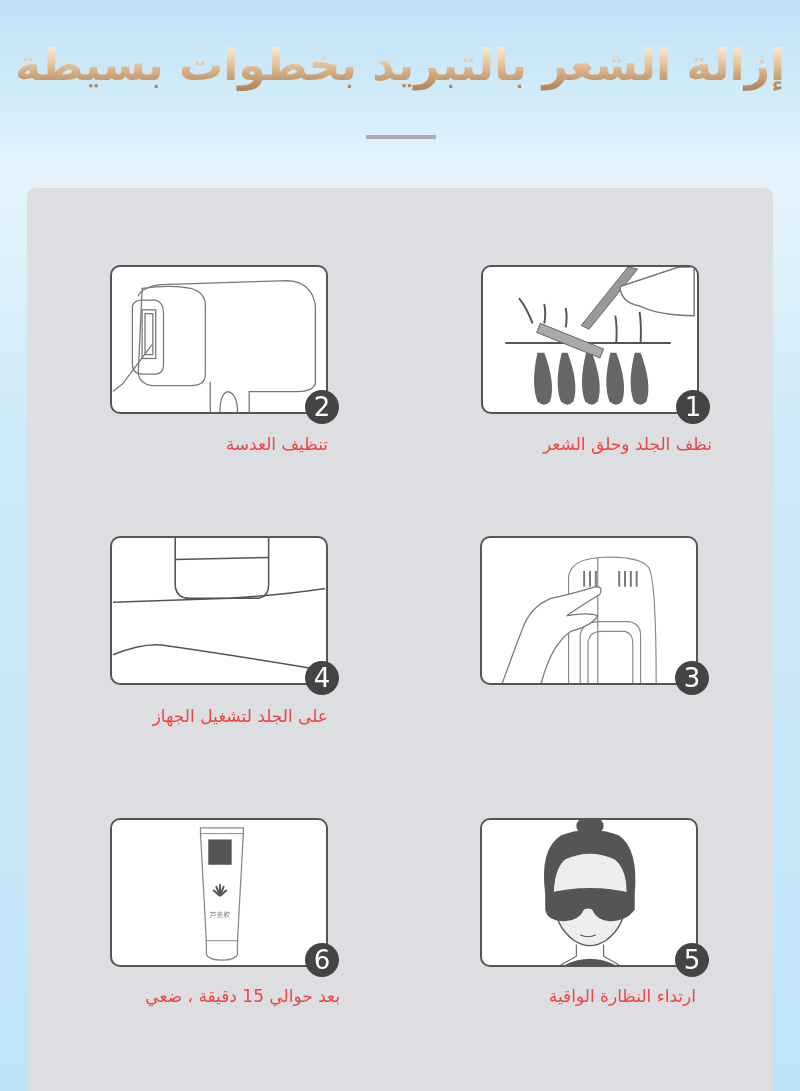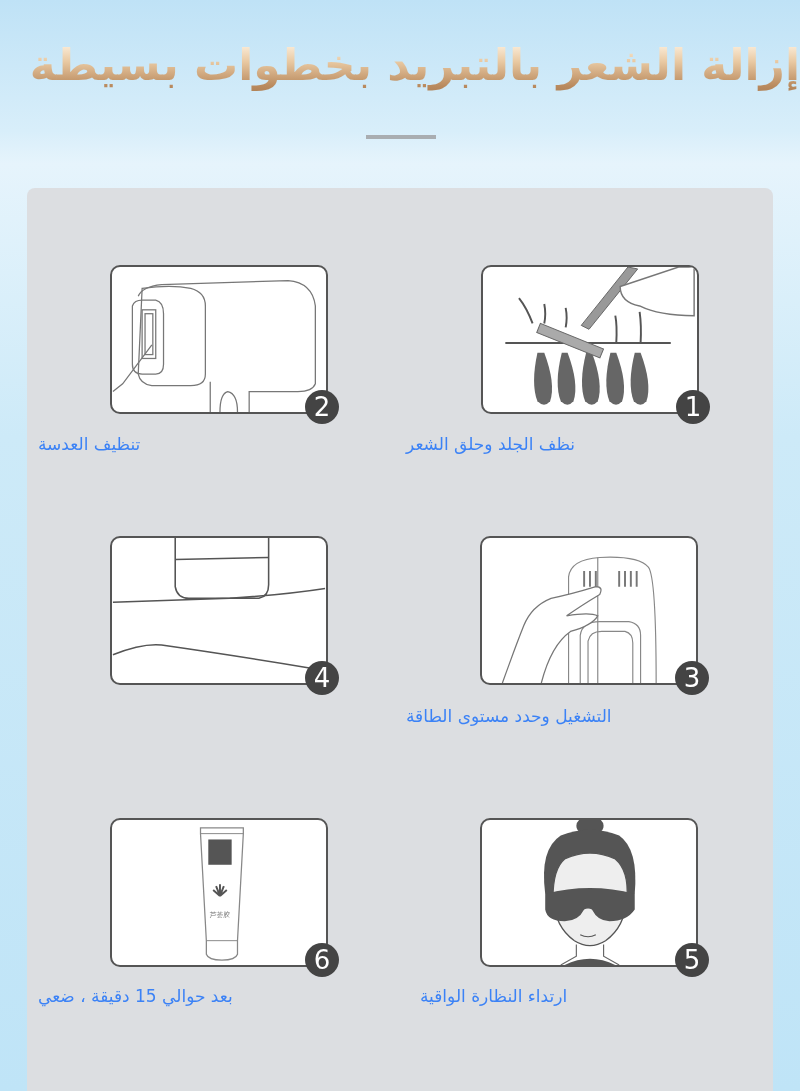--- a/index.html
+++ b/index.html
@@ -2,21 +2,21 @@
 <html><head>
 <meta charset="utf-8">
 <style>
   html, body { margin: 0; padding: 0; }
   body {
     width: 800px; height: 1091px; overflow: hidden; position: relative;
     background: linear-gradient(180deg, #bfe2f6 0%, #d8eefa 12%, #e6f4fc 15%, #cdeaf8 40%, #bfe4f7 100%);
     font-family: "DejaVu Sans", "Liberation Sans", sans-serif;
   }
   .title {
-    position: absolute; left: 0; right: 0; top: 30px; text-align: right;
+    position: absolute; left: 0; right: 0; top: 30px; text-align: center;
     font-family: "DejaVu Sans", sans-serif; font-weight: bold; font-size: 44px;
     line-height: 70px; letter-spacing: 1px; direction: rtl;
     background: linear-gradient(180deg, #fff6e8 15%, #e9c9a2 45%, #b98a5e 80%, #a57850 100%);
     -webkit-background-clip: text; background-clip: text; color: transparent;
   }
   .title-rule {
     position: absolute; left: 366px; top: 135px; width: 70px; height: 4px; background: #a9adb1;
   }
   .panel {
     position: absolute; left: 27px; top: 188px; width: 746px; height: 920px;
@@ -26,22 +26,22 @@
     position: absolute; width: 218px; height: 149px; background: #fff;
     border: 2px solid #555; border-radius: 10px; overflow: visible; box-sizing: border-box;
   }
   .card svg.art { position: absolute; left: 0; top: 0; width: 100%; height: 100%; border-radius: 8px; }
   .badge {
     position: absolute; right: -13px; bottom: -12px; width: 34px; height: 34px; border-radius: 50%;
     background: #444; color: #fff; font-family: "DejaVu Sans", sans-serif; font-size: 26px;
     line-height: 34px; text-align: center;
   }
   .caption {
-    position: absolute; width: 290px; direction: rtl; text-align: left;
-    font-family: "DejaVu Sans", sans-serif; font-size: 17px; line-height: 33px; color: #3b82f6;
+    position: absolute; width: 290px; direction: rtl; text-align: right;
+    font-family: "DejaVu Sans", sans-serif; font-size: 17px; line-height: 33px; color: #ef4444;
   }
   .caption div { white-space: nowrap; }
 </style>
 </head>
 <body>
 
 <div class="title">إزالة الشعر بالتبريد  بخطوات بسيطة</div>
 <div class="title-rule"></div>
 
 <div class="panel"></div>
@@ -62,21 +62,21 @@
         <path d="M84 42 Q86 52 84 62"></path>
       <path d="M135 50 Q137 60 136 78"></path>
         <path d="M160 46 Q162 60 161 78"></path>
     </g>
     <path d="M148 0 L100 60 L108 64 L158 2Z" fill="#999" stroke="#666"></path>
     <rect x="58" y="58" width="70" height="10" fill="#aaa" stroke="#666" transform="rotate(22 58 58)"></rect>
     <path d="M140 20 Q170 10 200 0 L216 0 L216 50 Q180 50 160 40 Q140 36 140 20Z" fill="#fff" stroke="#777" stroke-width="1.5"></path>
   </svg>
   <div class="badge">1</div>
 </div>
-<div class="caption" style="left:406px; top:428px;">
+<div class="caption" style="left:422px; top:428px;">
   <div>نظف الجلد وحلق الشعر</div>
 </div>
 
 <div class="card" style="left:110px; top:265px;">
   <svg class="art" viewBox="0 0 218 149">
     <g stroke="#777" stroke-width="1.3" fill="none">
       <path d="M26 30 Q30 20 50 18 L180 14 Q205 16 208 40 L208 120 Q205 128 190 128 L140 128 L140 149"></path>
       <path d="M100 149 L100 118"></path>
       <path d="M30 22 Q60 18 80 22 Q95 26 95 40 L95 110 Q95 122 80 122 L40 122 Q28 120 26 110Z"></path>
       <path d="M20 40 Q22 34 30 34 L44 34 Q52 36 52 48 L52 100 Q52 110 44 110 L30 110 Q20 110 20 100Z"></path>
@@ -107,59 +107,59 @@
       <line x1="140" y1="34" x2="140" y2="50"></line>
         <line x1="146" y1="34" x2="146" y2="50"></line>
         <line x1="152" y1="34" x2="152" y2="50"></line>
         <line x1="158" y1="34" x2="158" y2="50"></line>
     </g>
     <path d="M20 149 Q34 110 42 90 Q50 70 70 62 Q90 58 116 50 Q124 50 120 58 Q100 70 86 80 Q110 76 118 80 Q112 90 90 96 Q70 110 60 149" fill="#fff" stroke="#777" stroke-width="1.3"></path>
   </svg>
   <div class="badge">3</div>
 </div>
 <div class="caption" style="left:406px; top:700px;">
-  <div>التشغيل وحدد مستوى الطاقة</div>
 </div>
 
 <div class="card" style="left:110px; top:536px;">
   <svg class="art" viewBox="0 0 218 149">
     <g stroke="#555" stroke-width="1.6" fill="none">
       <path d="M64 0 L64 50 Q66 62 78 62 L150 62 Q160 60 160 48 L160 0"></path>
       <path d="M64 22 L160 20"></path>
       <path d="M0 66 L120 62 Q180 58 218 52"></path>
       <path d="M0 120 Q30 108 50 110 Q120 120 205 134"></path>
     </g>
   </svg>
   <div class="badge">4</div>
 </div>
 <div class="caption" style="left:38px; top:700px;">
+  <div>على الجلد لتشغيل الجهاز</div>
 </div>
 
 <div class="card" style="left:480px; top:818px;">
   <svg class="art" viewBox="0 0 218 149">
     <ellipse cx="110" cy="6" rx="14" ry="10" fill="#555"></ellipse>
     <path d="M64 76 Q58 30 80 16 Q110 4 140 16 Q160 30 156 76Z" fill="#555"></path>
     <path d="M72 80 Q72 50 84 40 Q110 28 136 40 Q150 52 148 80 Q146 110 126 124 Q110 134 94 124 Q74 110 72 80Z" fill="#eee" stroke="#555" stroke-width="1.3"></path>
     <path d="M64 76 Q110 64 156 76 L156 92 Q148 104 130 104 Q118 104 112 92 Q108 90 104 92 Q98 104 84 104 Q66 104 64 92Z" fill="#555"></path>
     <path d="M100 118 Q108 122 116 118" stroke="#555" stroke-width="1.2" fill="none"></path>
     <path d="M96 128 L96 140 L80 149 M124 128 L124 140 L140 149" stroke="#666" stroke-width="1.2" fill="none"></path>
     <path d="M84 149 Q110 136 136 149Z" fill="#555"></path>
   </svg>
   <div class="badge">5</div>
 </div>
-<div class="caption" style="left:420px; top:980px;">
+<div class="caption" style="left:406px; top:980px;">
   <div>ارتداء النظارة الواقية</div>
 </div>
 
 <div class="card" style="left:110px; top:818px;padding-left:47px;">
   <svg class="art" viewBox="0 0 218 149">
     <path d="M90 8 L134 8 L134 14 L128 124 L128 138 Q126 144 112 144 Q98 144 96 138 L96 124 L90 14Z" fill="#fff" stroke="#888" stroke-width="1.3"></path>
     <line x1="90" y1="14" x2="134" y2="14" stroke="#888"></line>
     <line x1="96" y1="124" x2="128" y2="124" stroke="#888"></line>
     <rect x="98" y="20" width="24" height="26" fill="#555"></rect>
     <path d="M110 78 L106 68 M110 78 L110 66 M110 78 L114 68 M110 78 L103 72 M110 78 L117 72" stroke="#555" stroke-width="2"></path>
     <text x="110" y="100" font-size="7" fill="#777" text-anchor="middle" font-family="DejaVu Sans, sans-serif">芦荟胶</text>
   </svg>
   <div class="badge">6</div>
 </div>
-<div class="caption" style="left:38px; top:980px;">
+<div class="caption" style="left:50px; top:980px;">
   <div>بعد حوالي 15 دقيقة ، ضعي</div>
 </div>
 
 </body></html>

